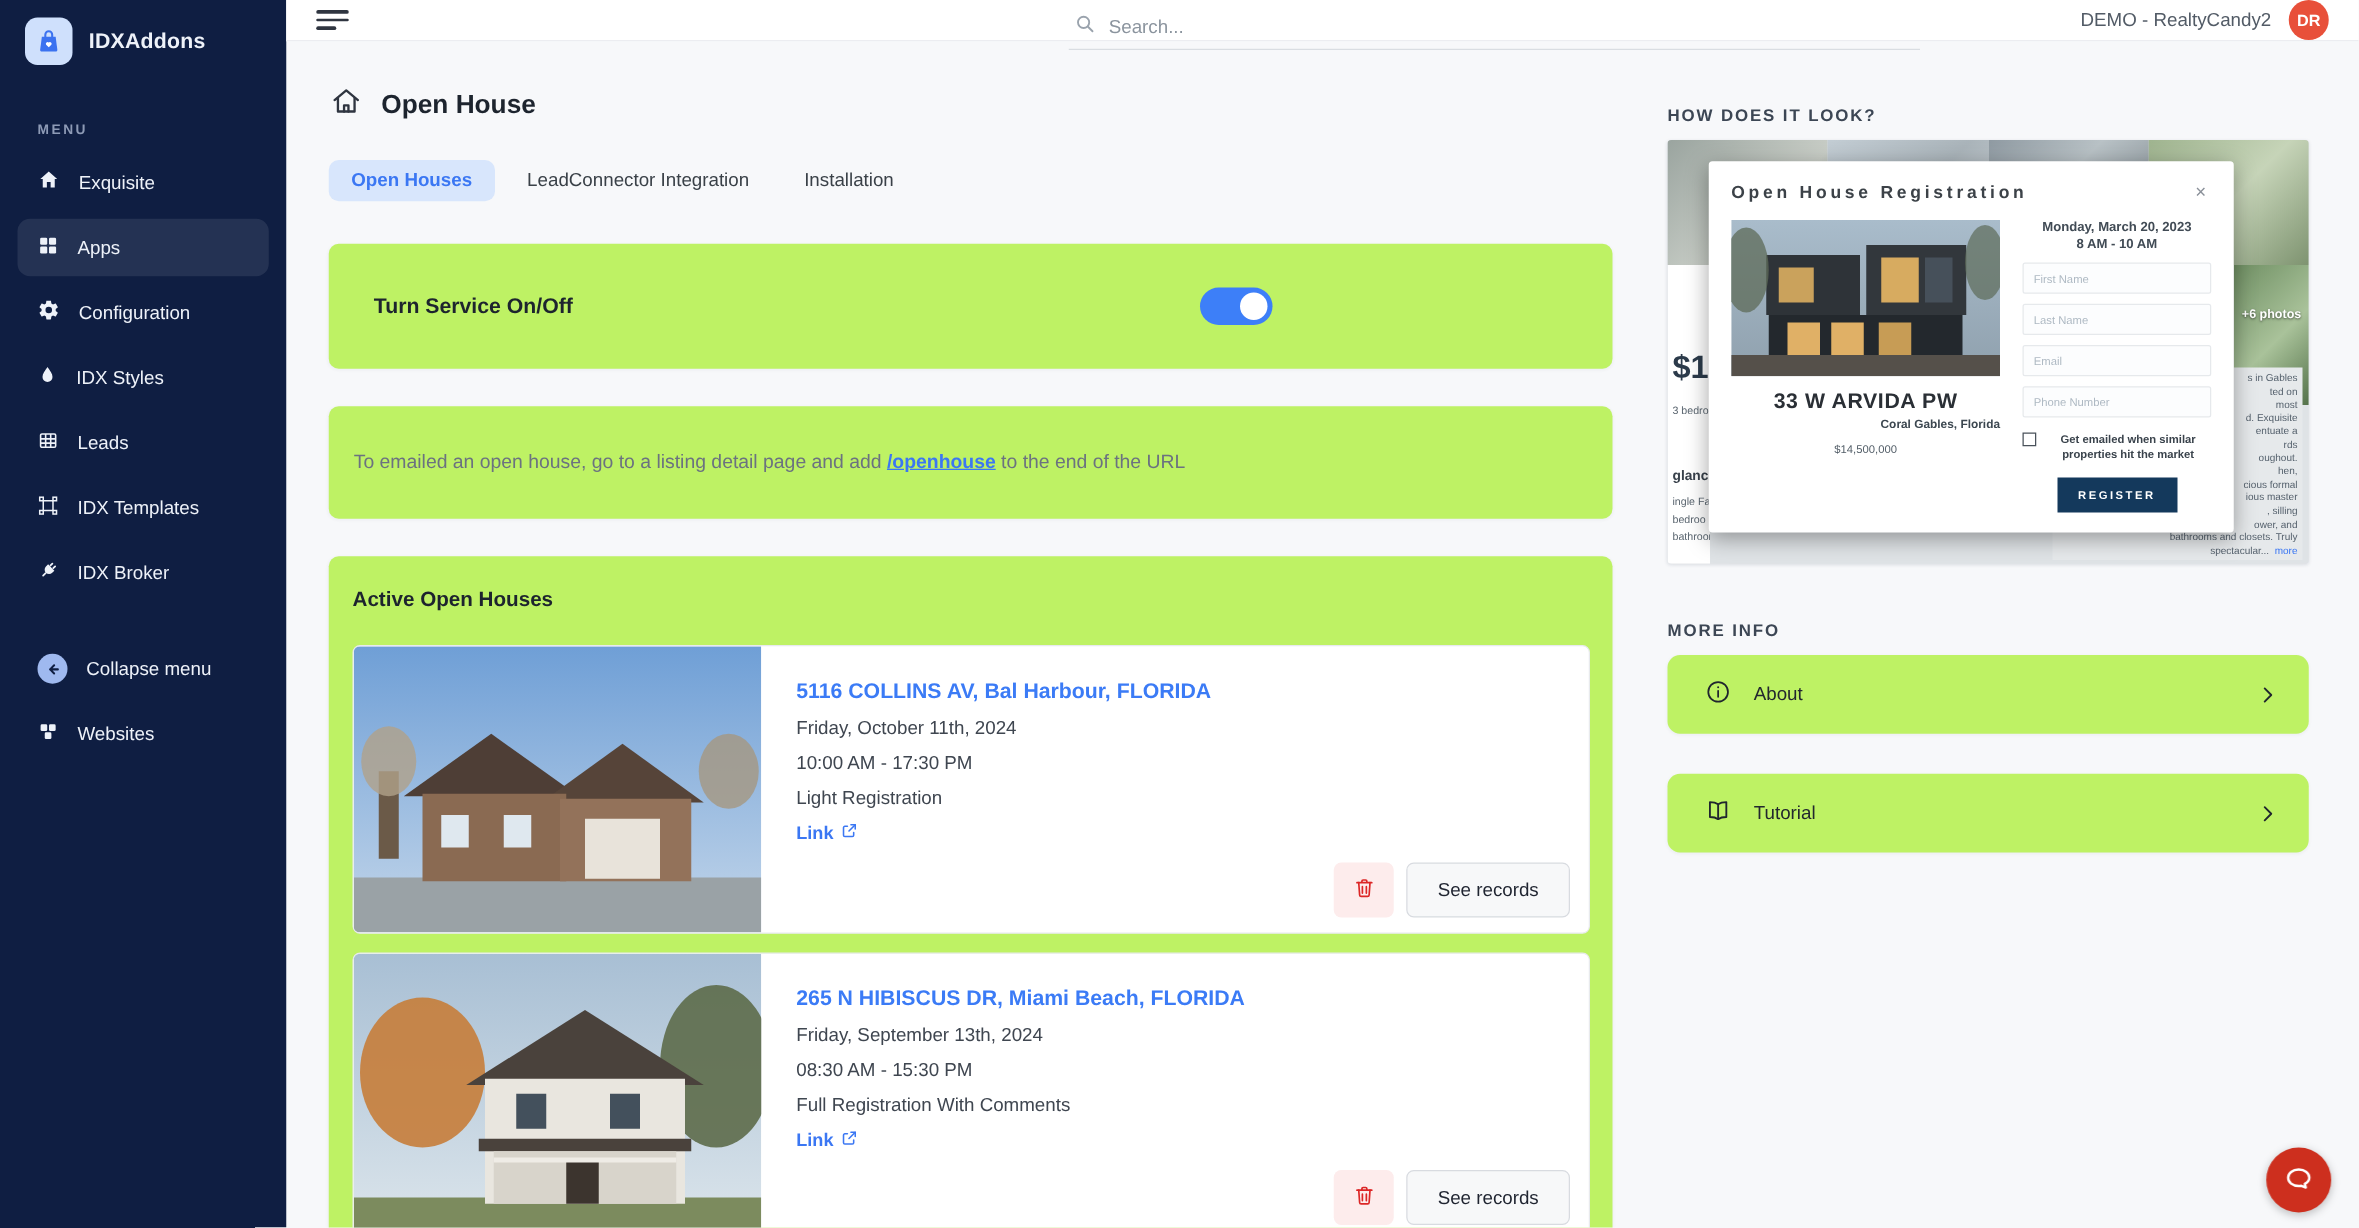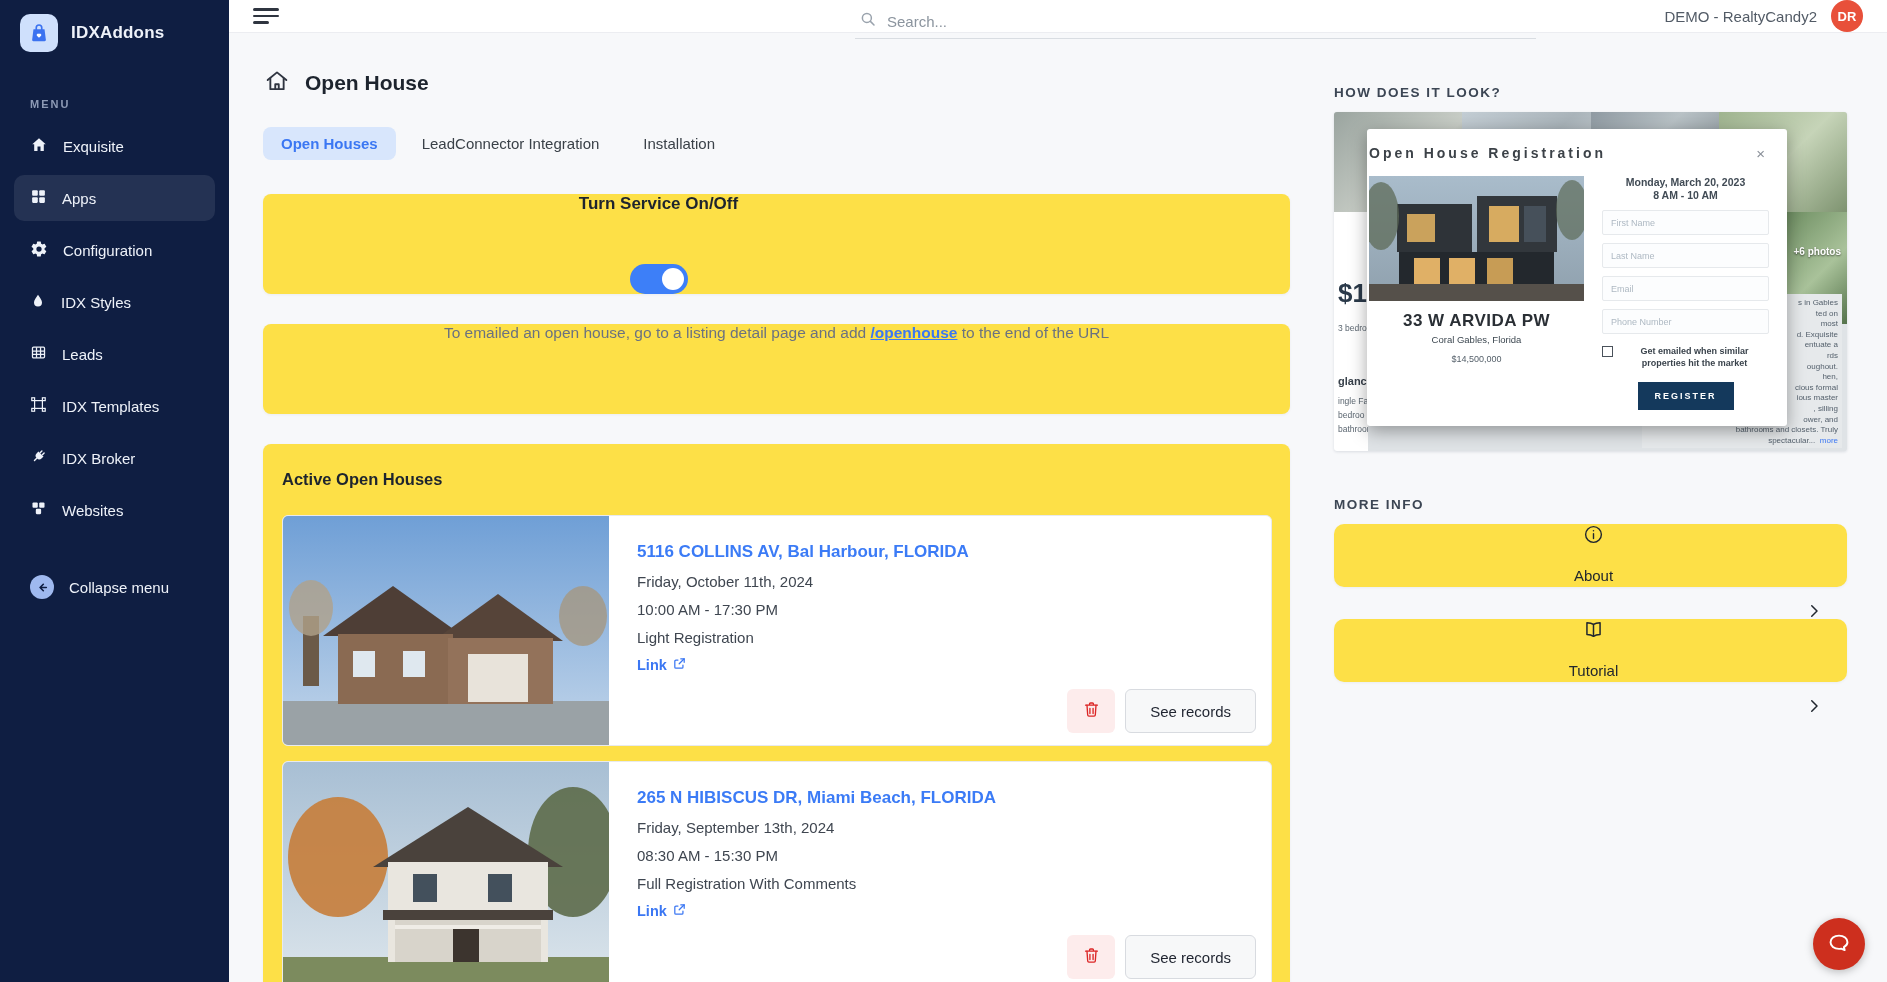--- a/index.html
+++ b/index.html
@@ -48,21 +48,21 @@
   .content { display:flex; gap:44px; padding:26px 40px 0 34px; }
 
   
   .left-col { width:1027px; min-width:1027px; }
   .page-header { display:flex; align-items:center; gap:14px; margin:8px 0 28px 0; }
   .page-title { font-size:21px; font-weight:bold; color:#1d242e; }
   .tabs { display:flex; gap:8px; align-items:center; }
   .tab { padding:8px 18px; font-size:15px; color:#3a4148; border-radius:8px; cursor:pointer; }
   .tab.active { background:#d8e6fc; color:#3b77f3; font-weight:bold; }
 
-  .card { background:#fde047; border-radius:8px; box-shadow:0 1px 3px rgba(20,30,60,.05);flex-direction:column; }
+  .card { background:#bef264; border-radius:8px; box-shadow:0 1px 3px rgba(20,30,60,.05); }
   .service-card { margin-top:34px; height:100px; display:flex; align-items:center;
                   justify-content:space-between; padding:0 272px 0 36px; }
   .service-label { font-size:17px; font-weight:bold; color:#1d242e; }
   .toggle { width:58px; height:30px; border-radius:15px; background:#3d7ff8;
             position:relative; cursor:pointer; }
   .toggle .knob { position:absolute; right:4px; top:4px; width:22px; height:22px;
                   border-radius:50%; background:#fff; }
 
   .info-card { margin-top:30px; height:90px; display:flex; align-items:center; padding:0 20px; }
   .info-text { font-size:15.5px; color:#6b7280; }
@@ -110,30 +110,30 @@
         background:linear-gradient(135deg,#6f8f63,#a9c29a 55%,#54724a); }
   .pv-badge { position:absolute; right:6px; top:134px; color:#fff; font-size:10px;
               font-weight:bold; text-shadow:0 1px 2px rgba(0,0,0,.6); white-space:nowrap; }
   .pv-paragraph { position:absolute; right:5px; top:182px; width:200px; text-align:right;
                   background:#e6e9eb; padding:4px 4px 2px 4px; }
   .pv-paragraph div { font-size:8px; line-height:10.6px; color:#55616d; white-space:nowrap; }
   .pv-more { color:#3b77f3; }
 
   .pv-modal { position:absolute; left:33px; top:17px; width:420px; height:297px;
               background:#fff; border-radius:3px; box-shadow:0 5px 18px rgba(0,0,0,.35);
-              padding:16px 18px 0 2px; }
+              padding:16px 18px 0 18px; }
   .pvm-head { display:flex; align-items:flex-start; justify-content:space-between; }
   .pvm-title { font-size:14px; font-weight:bold; letter-spacing:3px; color:#3c4248; }
   .pvm-close { font-size:15px; color:#8a9099; line-height:14px; padding:2px 4px; }
   .pvm-body { display:flex; gap:18px; margin-top:13px; }
   .pvm-left { width:215px; text-align:center; }
   .pvm-photo { width:215px; height:125px; }
   .pvm-photo svg { display:block; width:100%; height:100%; }
   .pvm-address { font-size:17px; font-weight:bold; color:#2a2f35; letter-spacing:.5px; margin-top:10px; }
-  .pvm-city { font-size:9.5px; font-weight:normal; color:#3c4750; margin-top:3px; }
+  .pvm-city { font-size:9.5px; font-weight:bold; color:#3c4750; margin-top:3px;text-align:right; }
   .pvm-price { font-size:9px; color:#55606a; margin-top:9px; }
   .pvm-right { flex:1; }
   .pvm-date { text-align:center; font-size:10.5px; font-weight:bold; color:#414b55; line-height:13px; }
   .pvm-input { width:100%; height:25px; border:1px solid #e6e9ec; background:#fcfdfe;
                border-radius:2px; margin-top:8px; font-size:9px; color:#6a7682;
                padding:0 8px; font-family:inherit; }
   .pvm-input::placeholder { color:#aeb9c3; }
   .pvm-check { display:flex; gap:7px; margin-top:11px; align-items:flex-start; }
   .pvm-box { width:11px; height:11px; min-width:11px; border:1.5px solid #4a525b; margin-top:1px; }
   .pvm-check-label { font-size:9px; font-weight:bold; color:#3a434c; line-height:12px; text-align:center; }
@@ -234,38 +234,38 @@
             <g transform="rotate(45 12 12)">
               <rect x="8.8" y="2" width="2" height="5" rx="1"></rect>
                 <rect x="13.2" y="2" width="2" height="5" rx="1"></rect>
               <path d="M7 7h10v3.5a5 5 0 0 1-10 0V7Z"></path>
                 <rect x="11" y="15" width="2" height="6" rx="1"></rect>
             </g>
           </svg>
         </span>
         <span>IDX Broker</span>
       </div>
+      <div class="nav-item collapse-item">
+        <span class="collapse-circ">
+          <svg width="13" height="13" viewBox="0 0 24 24" fill="none" stroke="#0f1e42" stroke-width="3" stroke-linecap="round" stroke-linejoin="round">
+            <path d="M13.5 6 7.5 12l6 6M7.5 12H19"></path>
+          </svg>
+        </span>
+        <span>Collapse menu</span>
+      </div>
+
       <div class="nav-item">
         <span>
           <svg width="17" height="17" viewBox="0 0 24 24" fill="#eef2f9">
             <rect x="3.5" y="3.5" width="7.5" height="7.5" rx="1.5"></rect>
             <rect x="13" y="3.5" width="7.5" height="7.5" rx="1.5"></rect>
             <rect x="8.2" y="12.5" width="7.5" height="7.5" rx="1.5"></rect>
           </svg>
         </span>
         <span>Websites</span>
-      </div>
-
-      <div class="nav-item collapse-item">
-        <span class="collapse-circ">
-          <svg width="13" height="13" viewBox="0 0 24 24" fill="none" stroke="#0f1e42" stroke-width="3" stroke-linecap="round" stroke-linejoin="round">
-            <path d="M13.5 6 7.5 12l6 6M7.5 12H19"></path>
-          </svg>
-        </span>
-        <span>Collapse menu</span>
       </div>
     </nav>
   </aside>
 
   <div class="main">
 
     <header class="topbar">
       <div class="hamburger">
         <div></div>
           <div></div>

